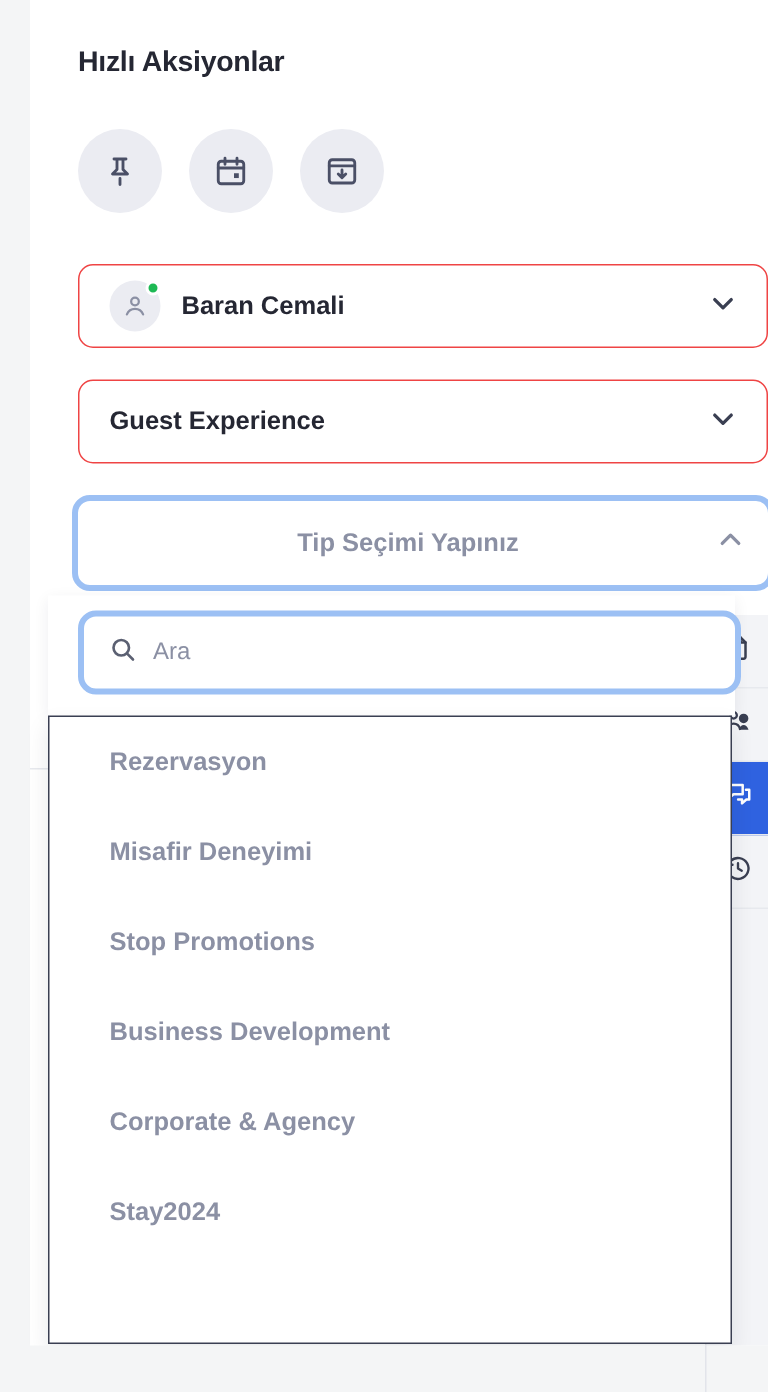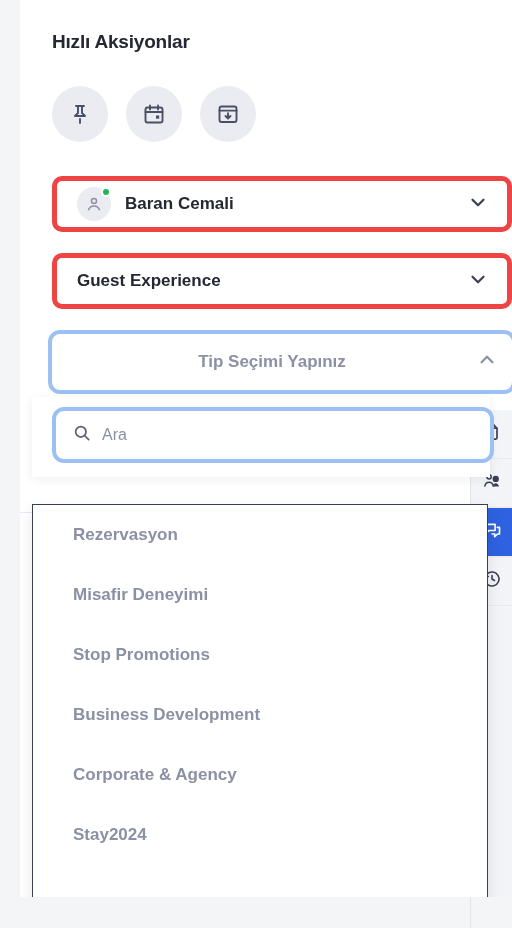--- a/index.html
+++ b/index.html
@@ -67,21 +67,21 @@
     display: flex; align-items: center; justify-content: center;
     cursor: pointer; border: none;
   }
   .qa-btn svg { display: block; }
 
   
   .select {
     position: absolute; left: 32px;
     width: 460px; height: 56px;
     background: #ffffff;
-    border: 5px solid #ef4444;
+    border: 1px solid #ef4444;
     border-radius: 10px;
     display: flex; align-items: center;
     padding: 0 18px 0 20px;
     cursor: pointer;
   }
   .select.s1 { top: 176px; }
   .select.s2 { top: 253px; }
   .select.s3 {
     top: 330px;
     left: 28px;
@@ -140,21 +140,20 @@
   .search-input::placeholder { color: #8b90a4; }
 
   
   .dd-list {
     position: absolute; left: 32px; top: 477px;
     width: 456px; height: 419px;
     background: #ffffff;
     border: 1px solid #3a3f52;
     box-shadow: 0 6px 14px rgba(20,25,50,0.10);
     overflow: hidden;
-    margin-top: 27px;
   }
   .dd-item {
     height: 60px;
     display: flex; align-items: center;
     padding-left: 40px;
     font-size: 17px; font-weight: bold;
     color: #8b90a4;
     cursor: pointer;
     position: relative;
   }

